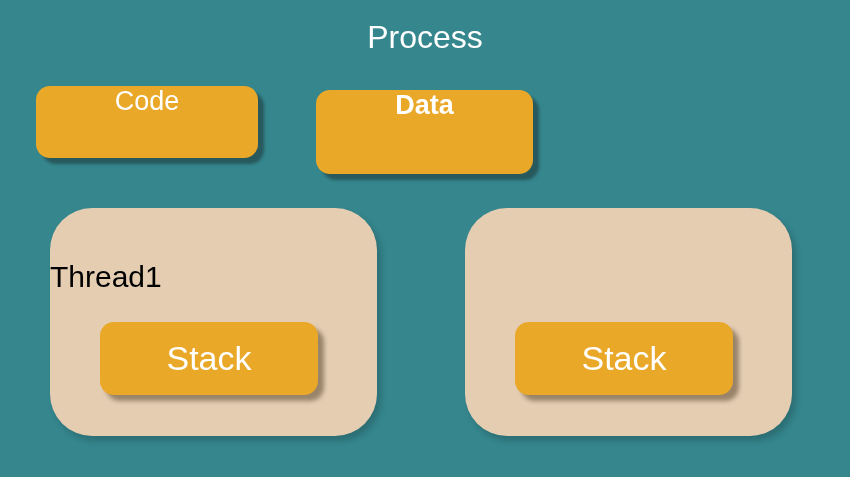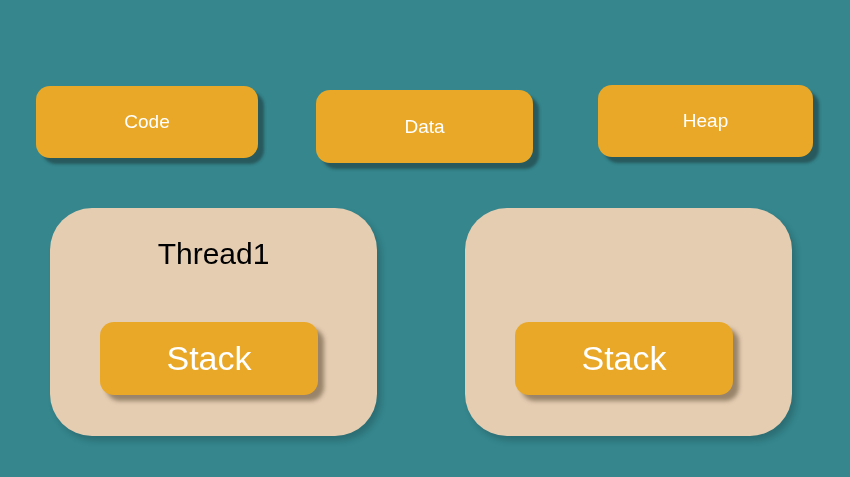--- a/index.html
+++ b/index.html
@@ -23,42 +23,40 @@
     font-size: 32px;
     line-height: 1.1;
     color: var(--title-text, #FFFFFF);
   }
   .seg {
     position: absolute;
     background: var(--segment-fill, #E9A827);
     border-radius: 14px;
     box-shadow: 6px 6px 3px rgba(25, 35, 36, 0.45);
     display: flex;
-    align-items: center;
     justify-content: center;
-    font-size: 19px;
+    font-size: 27px;
     color: var(--segment-text, #FFFFFF);
   }
   .seg-code { left: 36px;  top: 86px; width: 222px; height: 72px; }
-  .seg-data { left: 316px; top: 90px; width: 217px; height: 73px; }
+  .seg-data { left: 316px; top: 90px; width: 217px; height: 84px; font-weight: bold; }
   .seg-heap { left: 598px; top: 85px; width: 215px; height: 72px; }
   .thread {
     position: absolute;
     background: var(--thread-fill, #E5CDB2);
     border-radius: 42px;
     box-shadow: 4px 5px 6px rgba(0, 0, 0, 0.18);
     top: 208px;
     width: 327px;
     height: 228px;
   }
   .thread-1 { left: 50px; }
   .thread-2 { left: 465px; }
   .thread-label {
-    margin-top: 29px;
-    text-align: center;
+    margin-top: 52px;
     font-size: 30px;
     color: var(--thread-text, #000000);
   }
   .stack {
     position: absolute;
     left: 50px;
     top: 114px;
     width: 218px;
     height: 73px;
     background: var(--segment-fill, #E9A827);
@@ -69,32 +67,30 @@
     justify-content: center;
     font-size: 34px;
     color: var(--segment-text, #FFFFFF);
   }
 </style>
 </head>
 <body>
 
 <div class="canvas">
 
+  <div class="title">Process</div>
 
   <div class="seg seg-code">
     <span>Code</span>
   </div>
 
   <div class="seg seg-data">
     <span>Data</span>
   </div>
 
-  <div class="seg seg-heap">
-    <span>Heap</span>
-  </div>
 
   <div class="thread thread-1">
     <div class="thread-label">Thread1</div>
     <div class="stack">
       <span>Stack</span>
     </div>
   </div>
 
   <div class="thread thread-2">
     <div class="stack">

